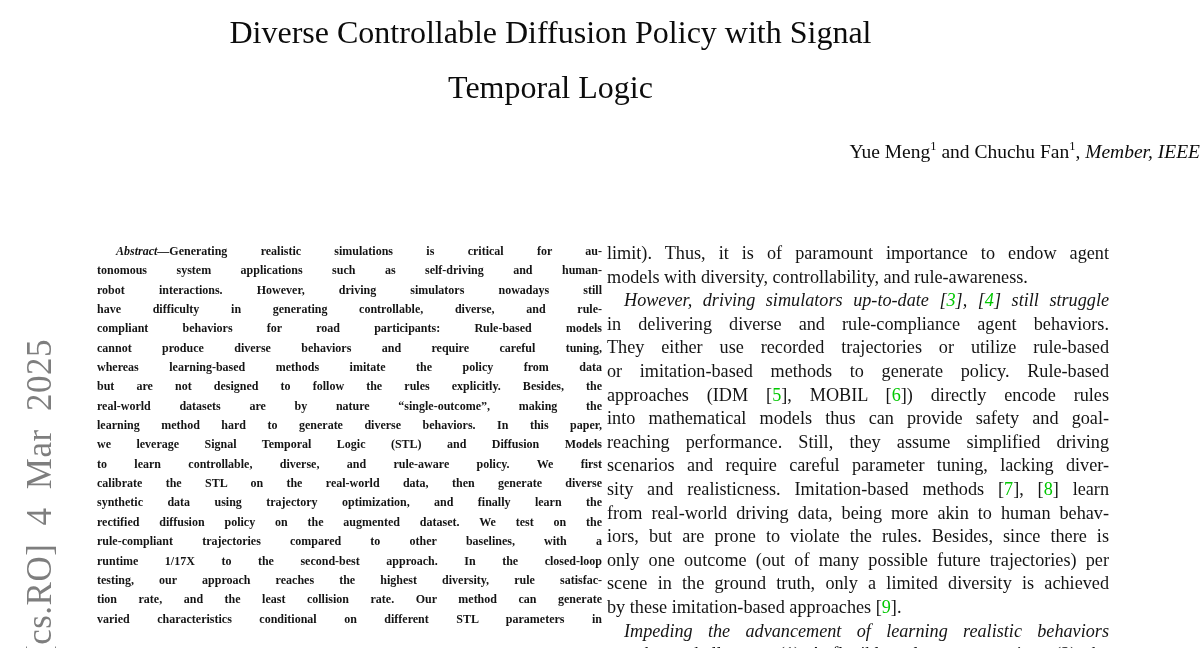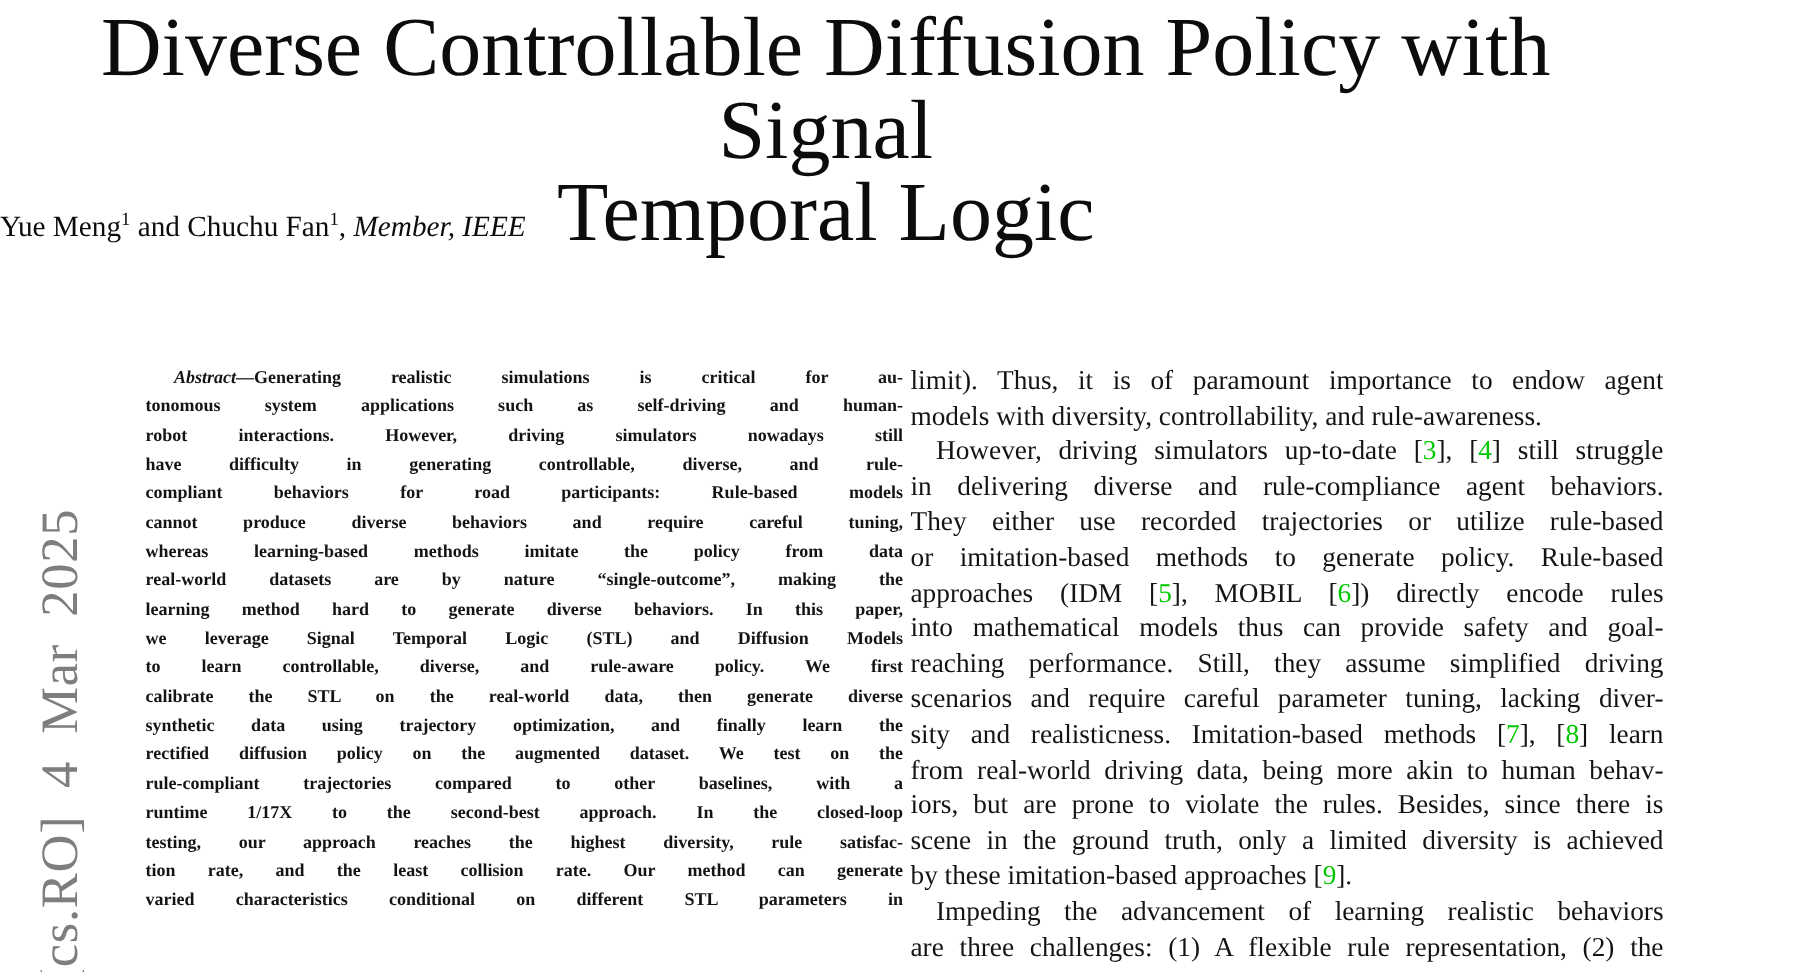--- a/index.html
+++ b/index.html
@@ -9,39 +9,39 @@
     font-family:"Liberation Serif", serif;
   }
   .stamp {
     position:absolute; left:20px; top:657px;
     transform:rotate(-90deg); transform-origin:0 0;
     font-size:35px; color:#7e7e7e; white-space:nowrap;
     word-spacing:9px; letter-spacing:0.5px;
   }
   .title {
     position:absolute; top:5px; left:0; width:1101px;
-    text-align:center; font-size:56px; line-height:55px; color:#0c0c0c;
+    text-align:center; font-size:32px; line-height:55px; color:#0c0c0c;
   }
   .authors {
     position:absolute; top:139px; left:0; width:1200px;
-    text-align:left; font-size:19.5px; color:#0c0c0c;
+    text-align:right; font-size:19.5px; color:#0c0c0c;
   }
   .authors sup { font-size:12.5px; }
   .authors .member { font-style:italic; }
   .col { position:absolute; top:242px; }
   .col-left  { left:97px;  width:505px; font-weight:bold; font-size:12px; }
   .col-right { left:607px; width:502px; font-size:18.2px; }
   .line {
     text-align:justify; text-align-last:justify;
     overflow:hidden;
   }
   .col-left  .line { line-height:19.35px; height:19.35px; }
   .col-right .line { line-height:23.6px;  height:23.6px; }
   .line.para-end { text-align-last:left; }
-  .line.indent { padding-left:17px; }
+  .line.indent { padding-left:17px;font-style:italic; }
   .abs-label { font-style:italic; }
   .cite { color:#00c800; }
 </style>
 </head>
 <body>
 
 <div class="stamp">[cs.RO] 4 Mar 2025</div>
 
 <div class="title">
   <div>Diverse Controllable Diffusion Policy with Signal</div>
@@ -51,20 +51,21 @@
 <div class="authors"><span>Yue Meng</span><sup>1</sup><span> and </span><span>Chuchu Fan</span><sup>1</sup><span>, </span><span class="member">Member, IEEE</span></div>
 
 <div class="col col-left">
   <div class="line" style="padding-left:19px;"><span class="abs-label">Abstract</span><span>—Generating realistic simulations is critical for au-</span></div>
   <div class="line">tonomous system applications such as self-driving and human-</div>
   <div class="line">robot interactions. However, driving simulators nowadays still</div>
   <div class="line">have difficulty in generating controllable, diverse, and rule-</div>
   <div class="line">compliant behaviors for road participants: Rule-based models</div>
   <div class="line">cannot produce diverse behaviors and require careful tuning,</div>
   <div class="line">whereas learning-based methods imitate the policy from data</div>
+  <div class="line">but are not designed to follow the rules explicitly. Besides, the</div>
   <div class="line">real-world datasets are by nature “single-outcome”, making the</div>
   <div class="line">learning method hard to generate diverse behaviors. In this paper,</div>
   <div class="line">we leverage Signal Temporal Logic (STL) and Diffusion Models</div>
   <div class="line">to learn controllable, diverse, and rule-aware policy. We first</div>
   <div class="line">calibrate the STL on the real-world data, then generate diverse</div>
   <div class="line">synthetic data using trajectory optimization, and finally learn the</div>
   <div class="line">rectified diffusion policy on the augmented dataset. We test on the</div>
   <div class="line">rule-compliant trajectories compared to other baselines, with a</div>
   <div class="line">runtime 1/17X to the second-best approach. In the closed-loop</div>
   <div class="line">testing, our approach reaches the highest diversity, rule satisfac-</div>
@@ -79,17 +80,18 @@
   <div class="line cite-proc">in delivering diverse and rule-compliance agent behaviors.</div>
   <div class="line cite-proc">They either use recorded trajectories or utilize rule-based</div>
   <div class="line cite-proc">or imitation-based methods to generate policy. Rule-based</div>
   <div class="line cite-proc">approaches (IDM [<span class="cite">5</span>], MOBIL [<span class="cite">6</span>]) directly encode rules</div>
   <div class="line cite-proc">into mathematical models thus can provide safety and goal-</div>
   <div class="line cite-proc">reaching performance. Still, they assume simplified driving</div>
   <div class="line cite-proc">scenarios and require careful parameter tuning, lacking diver-</div>
   <div class="line cite-proc">sity and realisticness. Imitation-based methods [<span class="cite">7</span>], [<span class="cite">8</span>] learn</div>
   <div class="line cite-proc">from real-world driving data, being more akin to human behav-</div>
   <div class="line cite-proc">iors, but are prone to violate the rules. Besides, since there is</div>
+  <div class="line cite-proc">only one outcome (out of many possible future trajectories) per</div>
   <div class="line cite-proc">scene in the ground truth, only a limited diversity is achieved</div>
   <div class="line cite-proc para-end">by these imitation-based approaches [<span class="cite">9</span>].</div>
   <div class="line cite-proc indent">Impeding the advancement of learning realistic behaviors</div>
   <div class="line cite-proc">are three challenges: (1) A flexible rule representation, (2) the</div>
 </div>
 
 </body></html>

